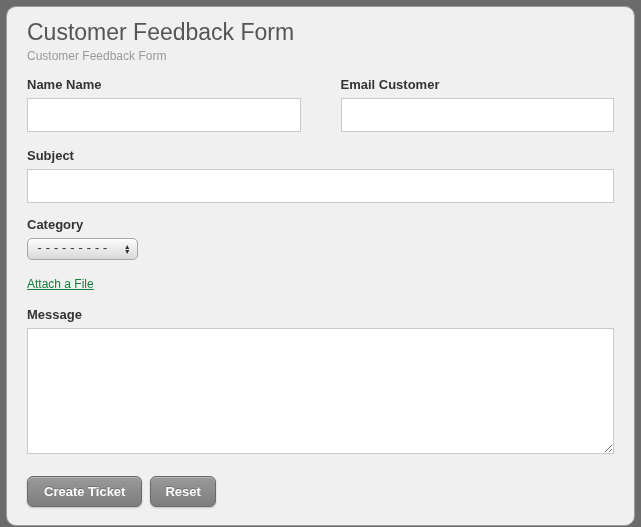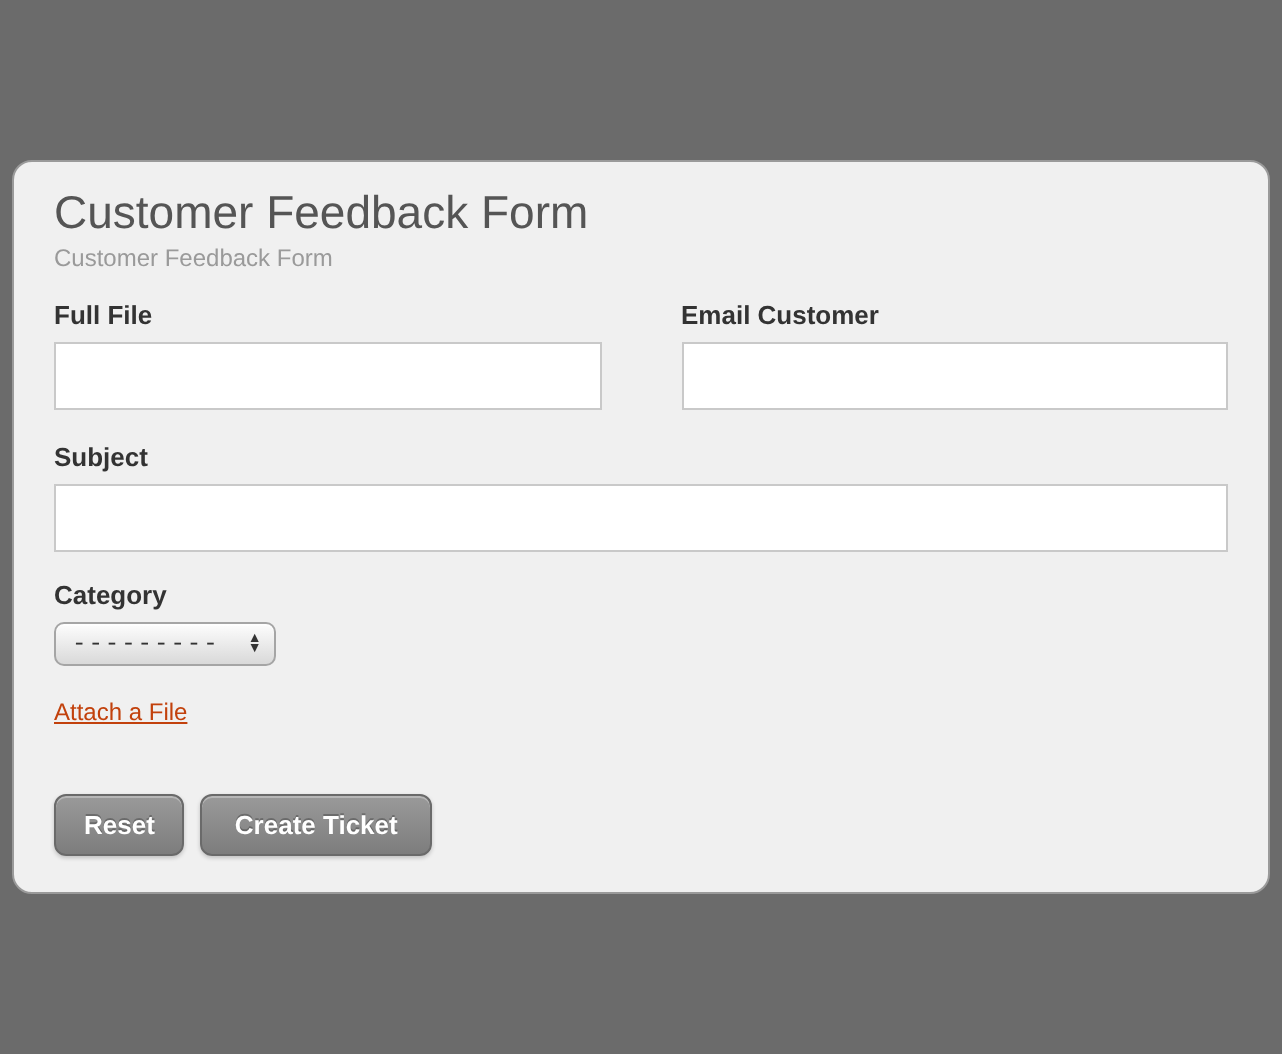--- a/index.html
+++ b/index.html
@@ -85,21 +85,21 @@
       display: flex;
       flex-direction: column;
       align-items: center;
       line-height: 5px;
       font-size: 7px;
       color: #333;
       padding: 0 2px;
     }
     .link {
       font-size: 12px;
-      color: #c2410c;
+      color: #15803d;
       text-decoration: underline;
       cursor: pointer;
       display: inline-block;
       margin-bottom: 16px;
     }
     .textarea {
       width: 100%;
       height: 126px;
       border: 1px solid #c9c9c9;
       background: #fff;
@@ -133,21 +133,21 @@
 </head>
 <body>
 
 <div class="card">
 
   <div class="title">Customer Feedback Form</div>
   <div class="subtitle">Customer Feedback Form</div>
 
   <div class="row">
     <div class="col">
-      <label class="field-label">Full File</label>
+      <label class="field-label">Name Name</label>
       <input type="text" class="text-input" value="" style="">
     </div>
     <div class="col">
       <label class="field-label">Email Customer</label>
       <input type="text" class="text-input" value="" style="">
     </div>
   </div>
 
   <div class="group">
     <label class="field-label">Subject</label>
@@ -160,19 +160,23 @@
       <span class="select-text">---------</span>
       <span class="select-arrows">
         <span>▲</span>
           <span>▼</span>
       </span>
     </div>
   </div>
 
   <a class="link">Attach a File</a>
 
+  <div class="group" style="margin-bottom:0;">
+    <label class="field-label">Message</label>
+    <textarea class="textarea" style=""></textarea>
+  </div>
 
   <div class="button-row">
+    <button class="btn">Create Ticket</button>
     <button class="btn small">Reset</button>
-    <button class="btn">Create Ticket</button>
   </div>
 
 </div>
 
 </body></html>

